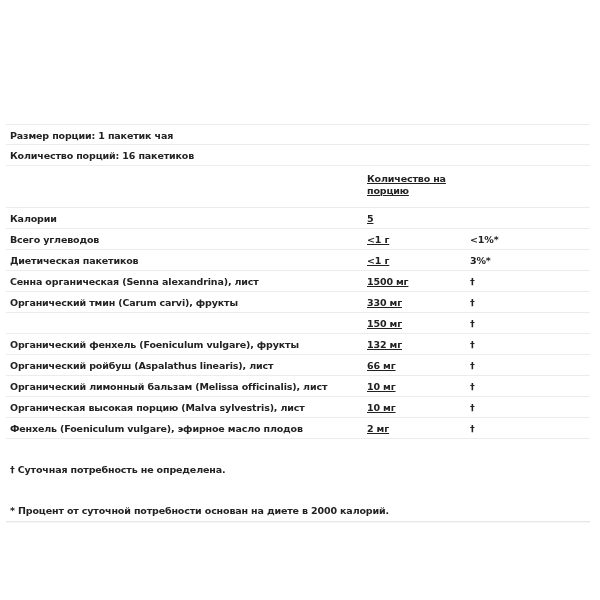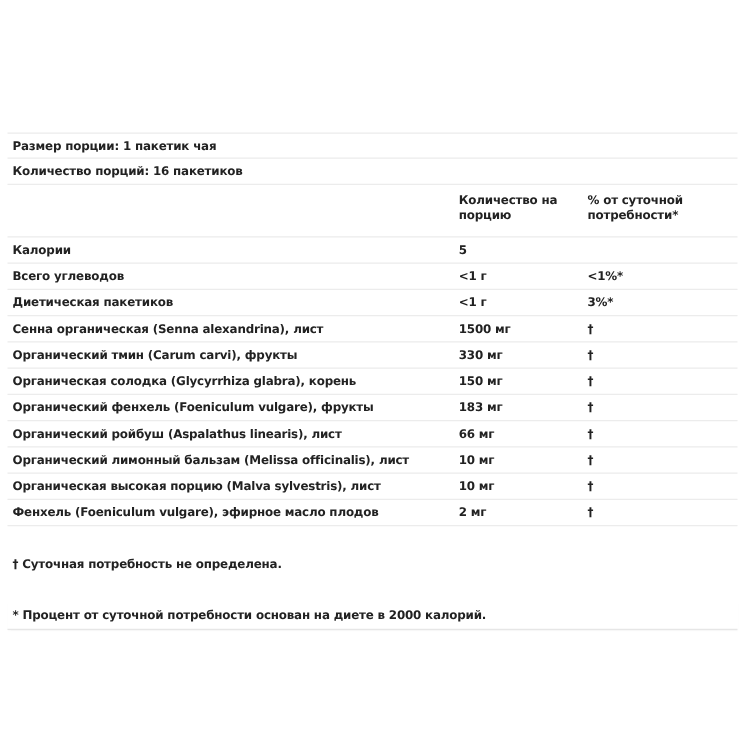--- a/index.html
+++ b/index.html
@@ -13,21 +13,21 @@
     body {
       font-family: "DejaVu Sans", "Liberation Sans", sans-serif;
       color: #222222;
       font-size: 9.5px;
       font-weight: bold;
       letter-spacing: -0.15px;
     }
     .panel {
       position: absolute;
       left: 6px;
-      top: 106px;
+      top: 124px;
       width: 584px;
     }
     .row {
       position: relative;
       border-bottom: 1px solid #ececec;
       box-sizing: border-box;
     }
     .row.top-border {
       border-top: 1px solid #ececec;
     }
@@ -54,20 +54,21 @@
     }
     .col-name {
       position: absolute;
       left: 4px;
       top: 0;
     }
     .col-amount {
       position: absolute;
       left: 361px;
       top: 0;
+      text-decoration: underline;
     }
     .col-dv {
       position: absolute;
       left: 464px;
       top: 0;
     }
     .header-row .col-amount { width: 90px; }
     .header-row .col-dv { width: 90px; }
     .footnote {
       height: 21px;
@@ -90,21 +91,20 @@
     <span>Размер порции: 1 пакетик чая</span>
   </div>
 
   <div class="row single">
     <span>Количество порций: 16 пакетиков</span>
   </div>
 
   <div class="row header-row">
     <span class="col-name"></span>
     <span class="col-amount">Количество на порцию</span>
-    <span class="col-dv">% от суточной потребности*</span>
   </div>
 
   <div class="row item-row">
     <span class="col-name">Калории</span>
     <span class="col-amount">5</span>
     <span class="col-dv"></span>
   </div>
 
   <div class="row item-row">
     <span class="col-name">Всего углеводов</span>
@@ -124,28 +124,27 @@
     <span class="col-dv">†</span>
   </div>
 
   <div class="row item-row">
     <span class="col-name">Органический тмин (Carum carvi), фрукты</span>
     <span class="col-amount">330 мг</span>
     <span class="col-dv">†</span>
   </div>
 
   <div class="row item-row">
-    <span class="col-name">Органическая солодка (Glycyrrhiza glabra), корень</span>
     <span class="col-amount">150 мг</span>
     <span class="col-dv">†</span>
   </div>
 
   <div class="row item-row">
     <span class="col-name">Органический фенхель (Foeniculum vulgare), фрукты</span>
-    <span class="col-amount">183 мг</span>
+    <span class="col-amount">132 мг</span>
     <span class="col-dv">†</span>
   </div>
 
   <div class="row item-row">
     <span class="col-name">Органический ройбуш (Aspalathus linearis), лист</span>
     <span class="col-amount">66 мг</span>
     <span class="col-dv">†</span>
   </div>
 
   <div class="row item-row">

